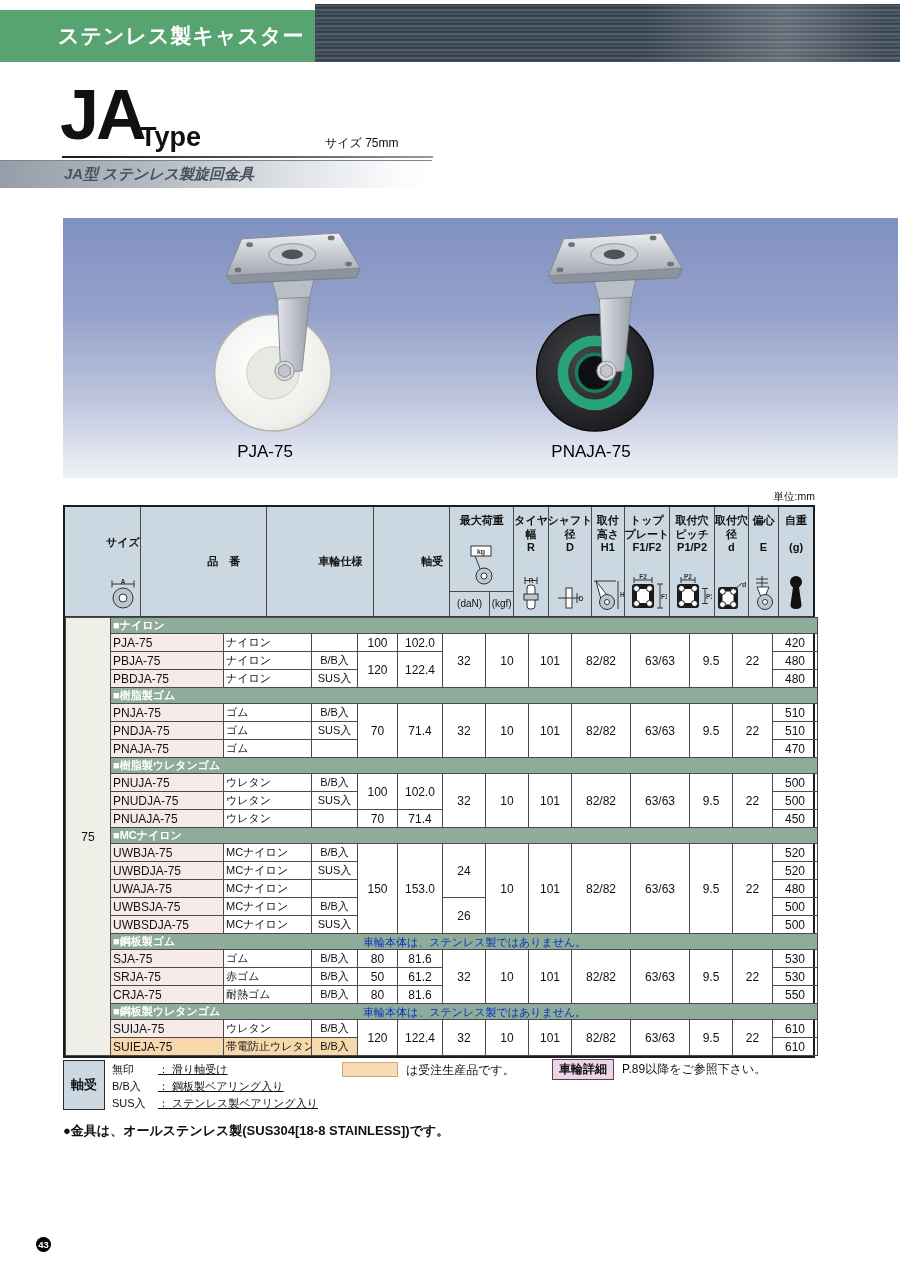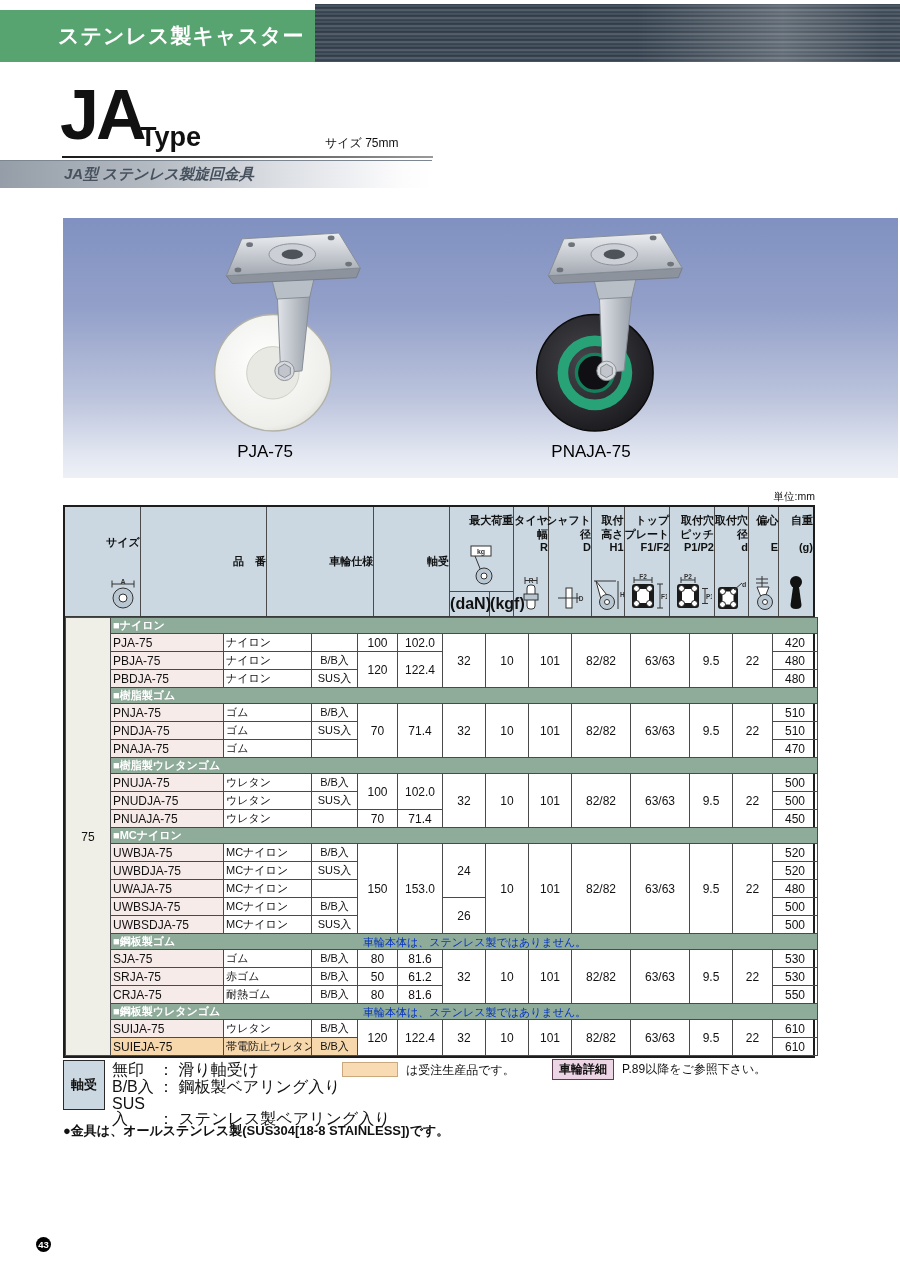--- a/index.html
+++ b/index.html
@@ -36,28 +36,28 @@
   .caster-2{left:462px;}
   .product-label{position:absolute;top:224px;width:160px;text-align:center;
     font-size:17px;color:#000;}
   .pl-1{left:122px;} .pl-2{left:448px;}
 
   
   .unit-label{left:705px;top:490px;width:110px;text-align:right;font-size:10.5px;}
   .tablewrap{left:63px;top:505px;width:752px;border:2px solid #1d1d1d;box-sizing:border-box;background:#fff;}
   .spec-header{display:flex;height:110px;background:#cbd8e1;border-bottom:1px solid #3a3a3a;box-sizing:border-box;}
   .hc{position:relative;box-sizing:border-box;border-right:1px solid #4a4a4a;
-      display:flex;flex-direction:column;align-items:flex-end;padding-top:7px;font-size:11px;font-weight:bold;}
+      display:flex;flex-direction:column;align-items:center;padding-top:7px;font-size:11px;font-weight:bold;}
   .hc:last-child{border-right:none;}
   .hc.vcenter{justify-content:center;padding-top:0;margin-left:41px;}
   .hl{line-height:13.5px;text-align:center;white-space:nowrap;}
   .hc svg{position:absolute;bottom:5px;left:50%;transform:translateX(-50%);}
   .hc-load svg{bottom:30px;}
   .load-units{position:absolute;bottom:0;left:0;width:100%;height:24px;display:flex;
-      border-top:1px solid #4a4a4a;font-weight:bold;font-size:16px;}
+      border-top:1px solid #4a4a4a;font-weight:normal;font-size:10px;}
   .load-units div{line-height:23px;text-align:center;box-sizing:border-box;}
   .lu-dan{width:40px;border-right:1px solid #4a4a4a;}
   .lu-kgf{flex:1;}
   .w45{width:45px}.w113{width:113px}.w88{width:88px}.w46{width:46px}
   .w85{width:85px}.w43{width:43px}.w59{width:59px}.w40{width:40px}
 
   table.spec{border-collapse:collapse;table-layout:fixed;width:748px;font-size:11.5px;}
   table.spec td{border:1px solid #4a4a4a;padding:0 2px;overflow:hidden;white-space:nowrap;box-sizing:border-box;}
   tr.item-row{height:18px;}
   tr.band-row{height:14px;}
@@ -69,21 +69,21 @@
   td.pink{background:#f7ebe9;}
   td.bto{background:#f7d8ad;}
   td.c-spec{padding-left:5px;font-size:11px;}
   td.c-bear{text-align:center;font-size:11px;}
   td.c-num{text-align:center;font-size:12px;}
 
   
   .bearing-box{left:63px;top:1060px;width:42px;height:50px;background:#cbd8e1;
     border:1px solid #2a2a2a;box-sizing:border-box;display:flex;align-items:center;justify-content:center;
     font-size:13px;font-weight:bold;}
-  .legend-line{position:absolute;left:112px;font-size:16px;height:15px;line-height:15px;}
+  .legend-line{position:absolute;left:112px;font-size:11px;height:15px;line-height:15px;text-decoration:underline;}
   .lg-term{display:inline-block;width:46px;}
   .order-swatch{left:342px;top:1062px;width:56px;height:15px;background:#f8dab3;border:1px solid #c9a87e;box-sizing:border-box;}
   .order-note{left:406px;top:1062px;font-size:12px;}
   .detail-badge{left:552px;top:1059px;background:#ecd5e4;border:1px solid #5c3e54;
     font-size:12px;font-weight:bold;padding:1px 6px;}
   .detail-note{left:622px;top:1061px;font-size:12px;}
   .footer-note{left:63px;top:1122px;font-size:13px;font-weight:600;}
   .page-circle{left:36px;top:1237px;width:15px;height:15px;border-radius:50%;background:#000;
     color:#fff;font-size:9.5px;line-height:15px;text-align:center;font-weight:bold;}
 </style>

